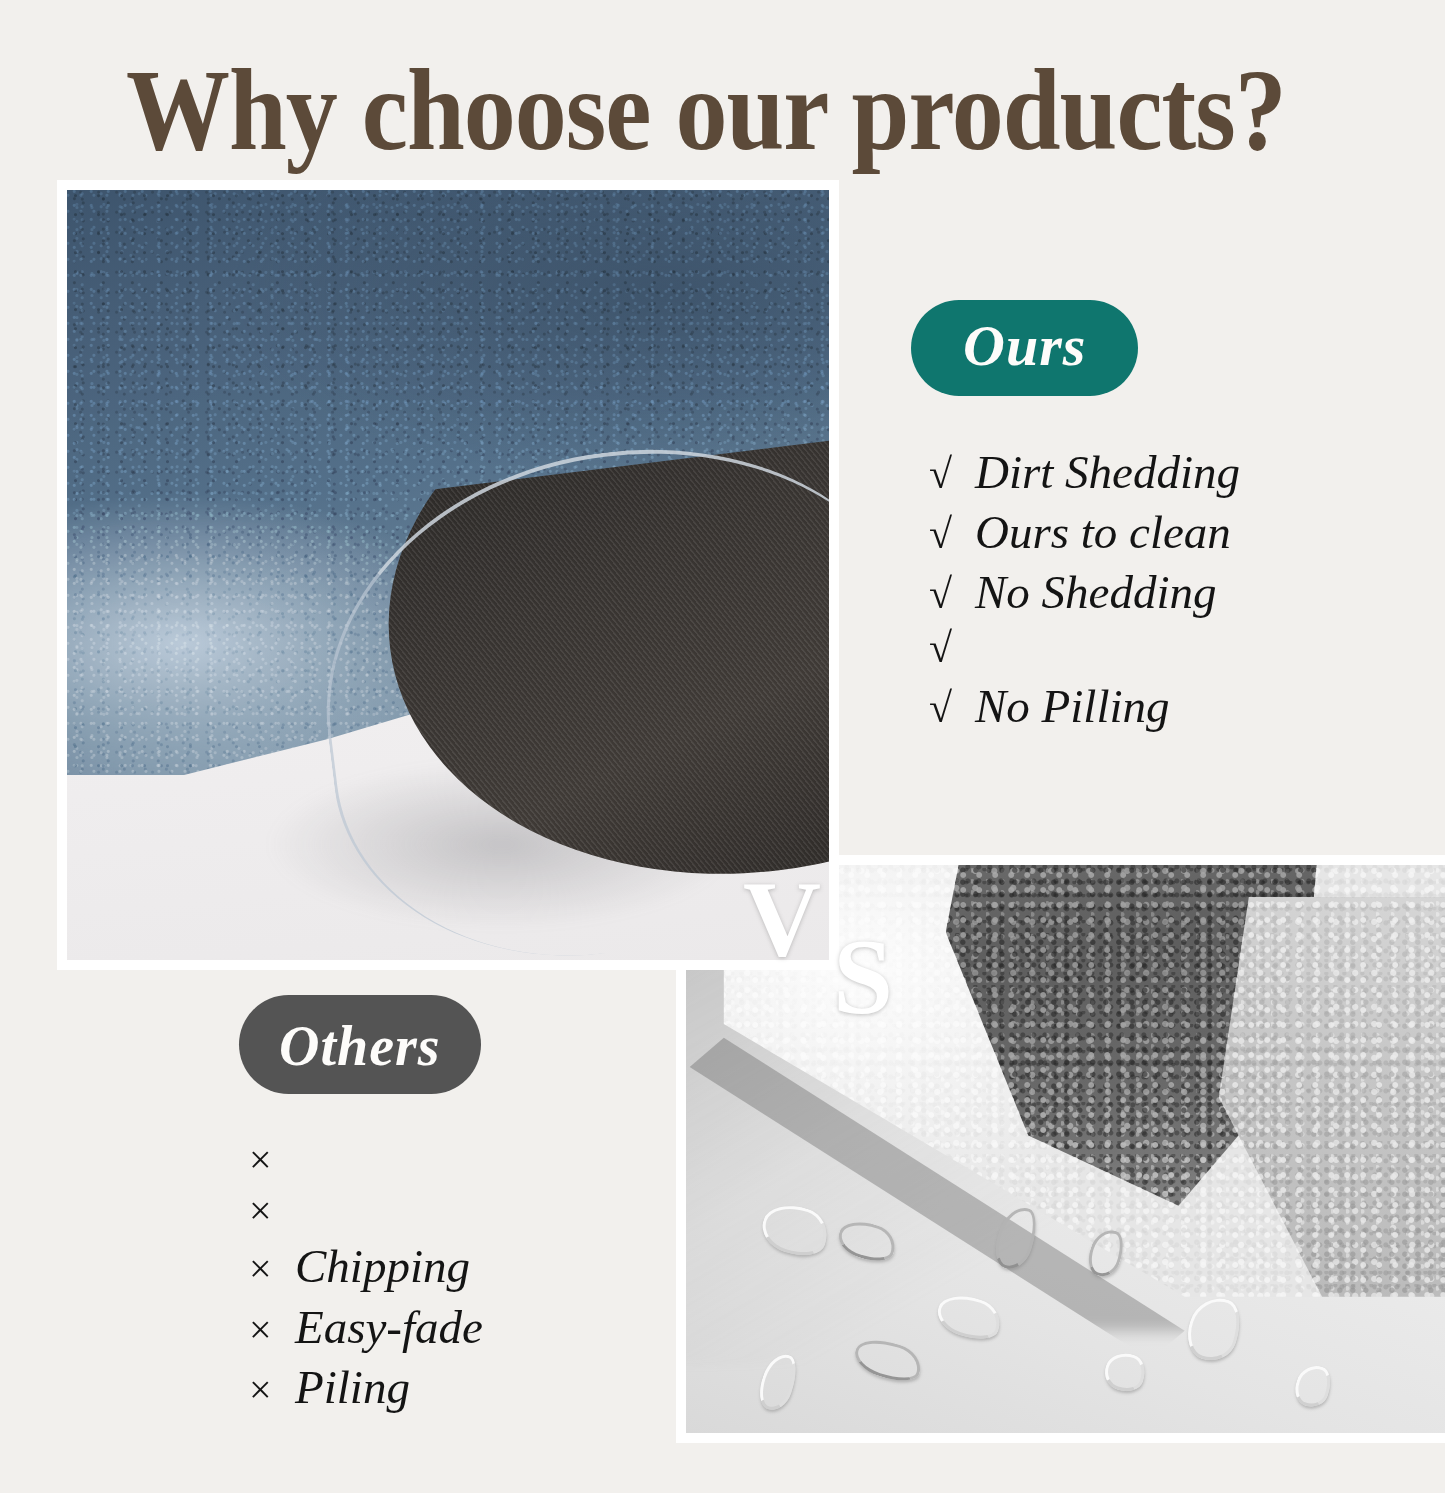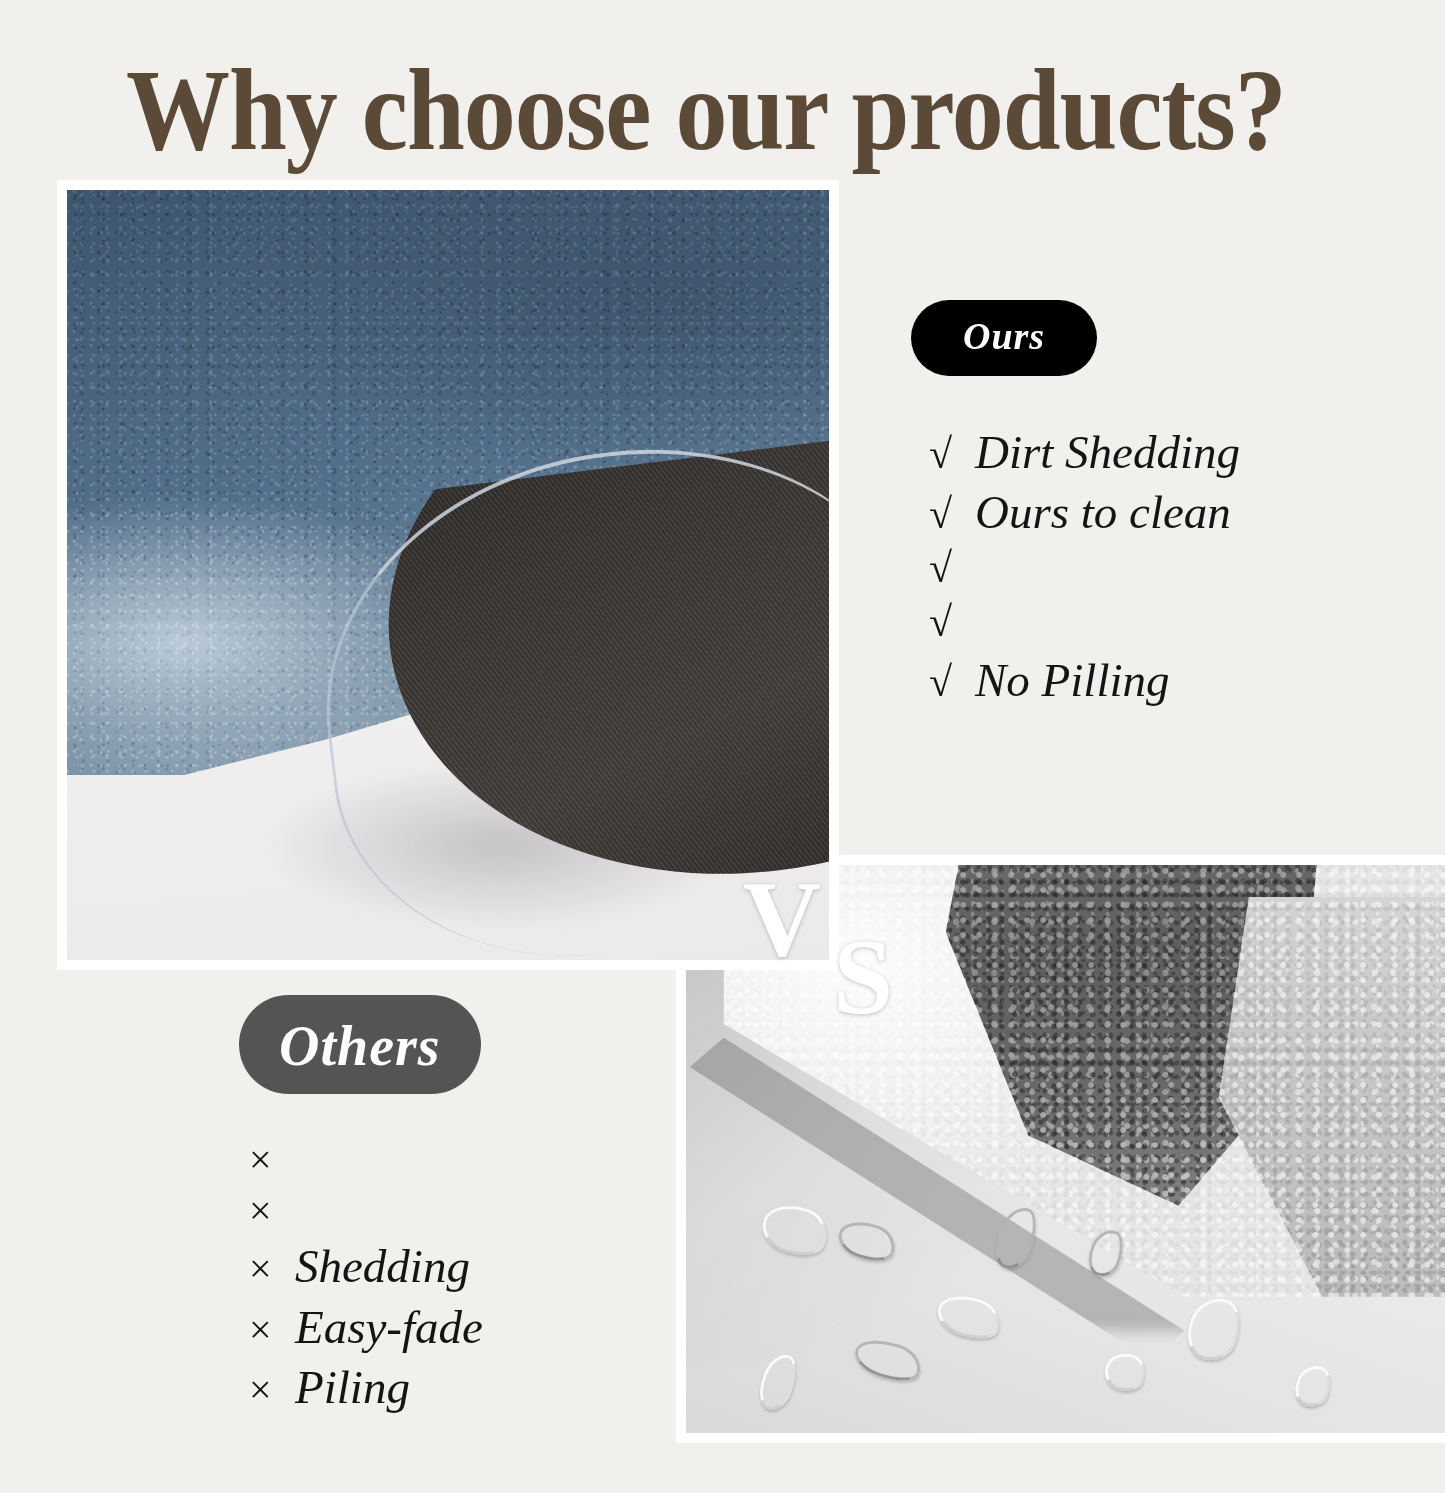--- a/index.html
+++ b/index.html
@@ -285,22 +285,22 @@
     display: inline-block;
     border-radius: 999px;
     color: #fdfcfa;
     font-family: "Liberation Serif", serif;
     font-style: italic;
     font-weight: bold;
     line-height: 1;
     letter-spacing: 1px;
   }
   #badge-ours {
-    background: #000000;
-    font-size: 38px;
+    background: #0f766e;
+    font-size: 58px;
     padding: 17px 52px 21px 52px;
   }
   #badge-others {
     background: #545454;
     font-size: 56px;
     padding: 23px 40px 20px 40px;
   }
   .feature-list {
     list-style: none;
     margin: 0;
@@ -405,20 +405,21 @@
       <li>
         <span class="mark">√</span>
         <span>Dirt Shedding</span>
       </li>
       <li>
         <span class="mark">√</span>
         <span>Ours to clean</span>
       </li>
       <li>
         <span class="mark">√</span>
+        <span>No Shedding</span>
       </li>
       <li>
         <span class="mark">√</span>
       </li>
       <li>
         <span class="mark">√</span>
         <span>No Pilling</span>
       </li>
     </ul>
   </div>
@@ -427,21 +428,21 @@
     <div class="badge" id="badge-others">Others</div>
     <ul class="feature-list" id="others-list">
       <li>
         <span class="mark">×</span>
       </li>
       <li>
         <span class="mark">×</span>
       </li>
       <li>
         <span class="mark">×</span>
-        <span>Shedding</span>
+        <span>Chipping</span>
       </li>
       <li>
         <span class="mark">×</span>
         <span>Easy-fade</span>
       </li>
       <li>
         <span class="mark">×</span>
         <span>Piling</span>
       </li>
     </ul>

